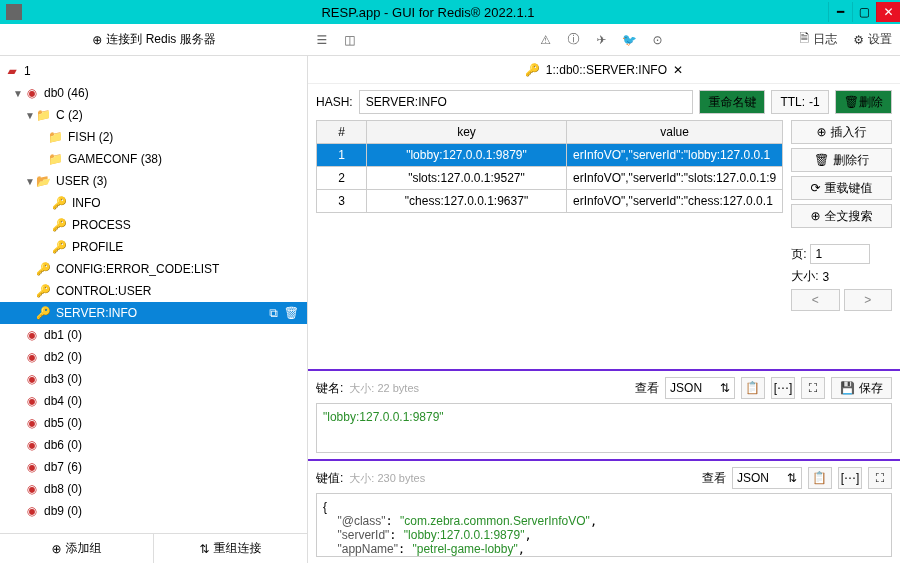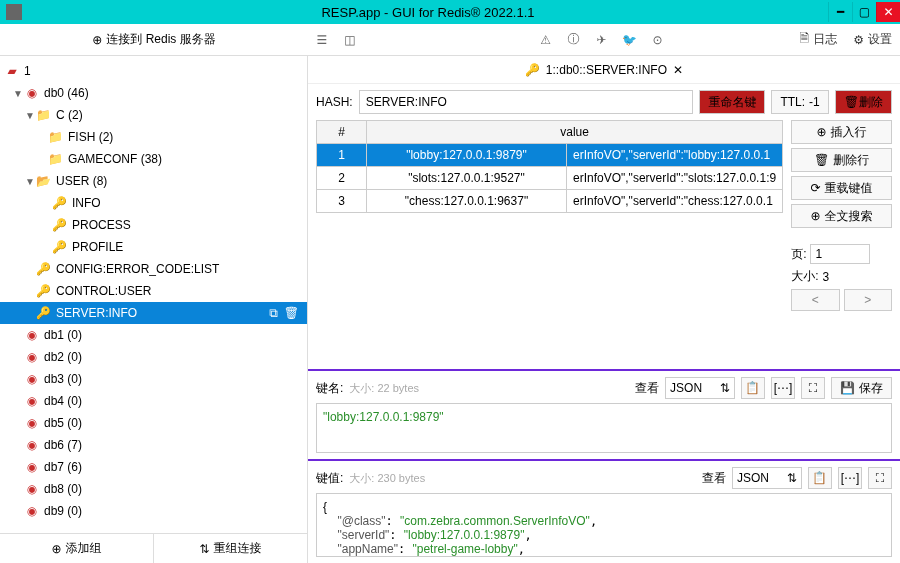--- a/index.html
+++ b/index.html
@@ -30,21 +30,21 @@
 .sb-bottom { height: 30px; border-top: 1px solid #ddd; display: flex; }
 .sb-bottom .btn { flex: 1; display: flex; align-items: center; justify-content: center; gap: 4px; cursor: pointer; }
 .sb-bottom .btn + .btn { border-left: 1px solid #ddd; }
 .content { flex: 1; display: flex; flex-direction: column; overflow: hidden; }
 .tabbar { height: 28px; display: flex; align-items: center; justify-content: center; border-bottom: 1px solid #eee; }
 .tabbar .tab { display: flex; align-items: center; gap: 6px; }
 .tabbar .close-tab { cursor: pointer; }
 .keyrow { display: flex; align-items: center; gap: 6px; padding: 6px 8px; }
 .keyrow .label { font-weight: normal; }
 .keyrow .keyname { flex: 1; border: 1px solid #ccc; height: 24px; padding: 0 6px; display: flex; align-items: center; }
-.keyrow .btn { border: 1px solid #ccc; height: 24px; padding: 0 8px; display: flex; align-items: center; cursor: pointer; background: #b91c1c; }
+.keyrow .btn { border: 1px solid #ccc; height: 24px; padding: 0 8px; display: flex; align-items: center; cursor: pointer; background: #15803d; }
 .keyrow .ttl { display: flex; align-items: center; gap: 4px; border: 1px solid #ccc; height: 24px; padding: 0 8px; background: #f8f8f8; }
 .middle { flex: 1; display: flex; overflow: hidden; }
 .tablewrap { flex: 1; display: flex; flex-direction: column; }
 .table { border: 1px solid #ccc; margin: 0 0 4px 8px; }
 .table .thead { display: flex; background: #f4f4f4; border-bottom: 1px solid #ccc; }
 .table .th { padding: 4px; text-align: center; border-right: 1px solid #ccc; }
 .table .th:last-child { border-right: none; }
 .table .row { display: flex; border-bottom: 1px solid #ccc; }
 .table .row:last-child { border-bottom: none; }
 .table .row.sel { background: #0a84d8; color: #fff; }
@@ -130,21 +130,21 @@
           <span class="ic folder-ic">📁</span>
           <span>FISH (2)</span>
         </div>
       <div class="node" style="padding-left:48px">
           <span class="ic folder-ic">📁</span>
           <span>GAMECONF (38)</span>
         </div>
       <div class="node" style="padding-left:24px">
           <span class="arrow">▼</span>
           <span class="ic folder-ic">📂</span>
-          <span>USER (8)</span>
+          <span>USER (3)</span>
         </div>
       <div class="node" style="padding-left:52px">
           <span class="ic key-ic">🔑</span>
           <span>INFO</span>
         </div>
       <div class="node" style="padding-left:52px">
           <span class="ic key-ic">🔑</span>
           <span>PROCESS</span>
         </div>
       <div class="node" style="padding-left:52px">
@@ -182,21 +182,21 @@
       <div class="node" style="padding-left:24px">
           <span class="ic db-ic">◉</span>
           <span>db4  (0)</span>
         </div>
       <div class="node" style="padding-left:24px">
           <span class="ic db-ic">◉</span>
           <span>db5  (0)</span>
         </div>
       <div class="node" style="padding-left:24px">
           <span class="ic db-ic">◉</span>
-          <span>db6  (7)</span>
+          <span>db6  (0)</span>
         </div>
       <div class="node" style="padding-left:24px">
           <span class="ic db-ic">◉</span>
           <span>db7  (6)</span>
         </div>
       <div class="node" style="padding-left:24px">
           <span class="ic db-ic">◉</span>
           <span>db8  (0)</span>
         </div>
       <div class="node" style="padding-left:24px">
@@ -241,20 +241,21 @@
           <span>🗑</span>
           <span>删除</span>
         </div>
     </div>
 
     <div class="middle">
       <div class="tablewrap">
         <div class="table">
           <div class="thead">
             <div class="th col-idx">#</div>
+            <div class="th col-key">key</div>
             <div class="th col-val">value</div>
           </div>
           <div class="row sel">
             <div class="td col-idx">1</div>
             <div class="td col-key">"lobby:127.0.0.1:9879"</div>
             <div class="td col-val">erInfoVO","serverId":"lobby:127.0.0.1</div>
           </div>
           <div class="row">
             <div class="td col-idx">2</div>
             <div class="td col-key">"slots:127.0.0.1:9527"</div>

